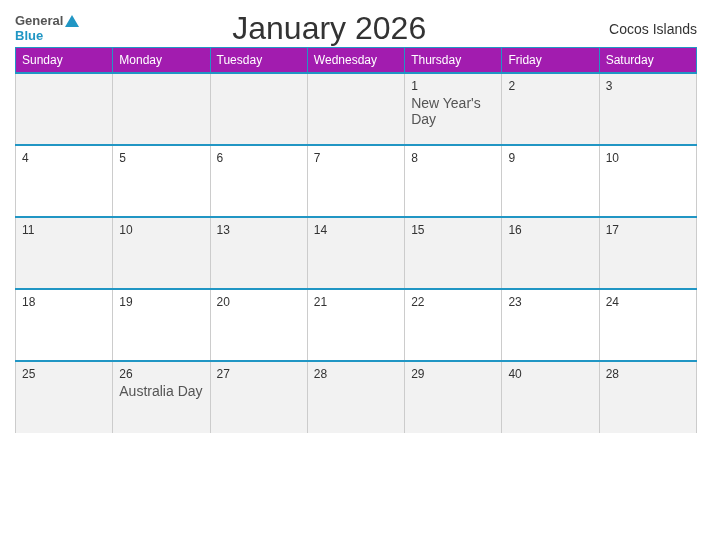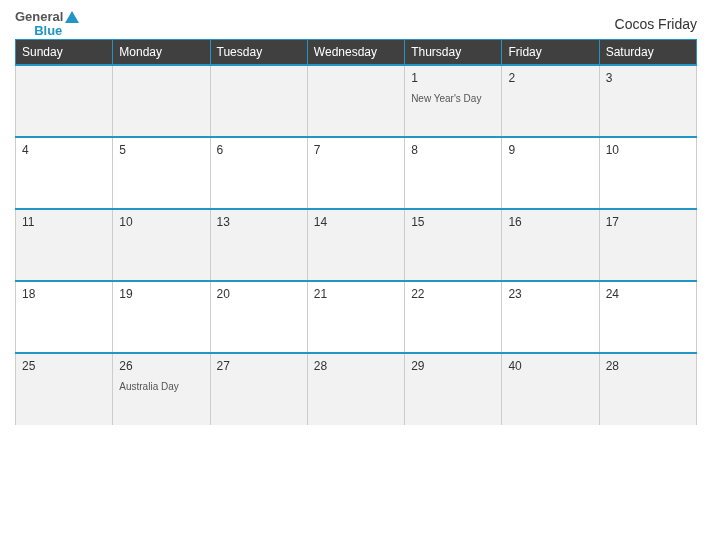--- a/index.html
+++ b/index.html
@@ -37,21 +37,21 @@
       color: #333;
       text-align: right;
       min-width: 120px;
     }
     .calendar-table {
       width: 100%;
       border-collapse: collapse;
       table-layout: fixed;
     }
     .calendar-table thead tr {
-      background-color: #404040;
+      background-color: #a21caf;
     }
     .calendar-table thead th {
       color: #fff;
       font-size: 12px;
       font-weight: normal;
       padding: 5px 6px;
       text-align: left;
       border: 1px solid #2196c4;
     }
     .calendar-table tbody tr {
@@ -70,58 +70,58 @@
       border-bottom: none;
       padding: 5px 6px;
       vertical-align: top;
       font-size: 12px;
     }
     .day-number {
       font-size: 12px;
       color: #333;
     }
     .holiday-name {
-      font-size: 10px;
+      font-size: 14px;
       color: #555;
-      margin-top: 8px;
+      margin-top: 2px;
     }
     .logo-row {
       display: flex;
       align-items: center;
     }
     .logo-text-general {
       font-size: 13px;
       font-weight: bold;
       color: #555;
     }
     .logo-text-blue {
       font-size: 13px;
       font-weight: bold;
       color: #2196c4;
-      text-align: center;
     }
   </style>
 </head>
 <body>
 
 <div class="calendar-container">
   <div class="header">
 
     <div class="logo">
       <div class="logo-row">
         <span class="logo-text-general">General</span>
         <svg width="14" height="12" viewBox="0 0 14 12" style="margin: 0 2px; vertical-align: middle;">
           <polygon points="7,0 14,12 0,12" fill="#2196c4"></polygon>
         </svg>
       </div>
       <span class="logo-text-blue">Blue</span>
     </div>
 
-
-    <div class="region">Cocos Friday</div>
+    <div class="calendar-title">January 2026</div>
+
+    <div class="region">Cocos Islands</div>
   </div>
 
   <table class="calendar-table">
     <thead>
       <tr>
       <th>Sunday</th>
           <th>Monday</th>
           <th>Tuesday</th>
           <th>Wednesday</th>
           <th>Thursday</th>

